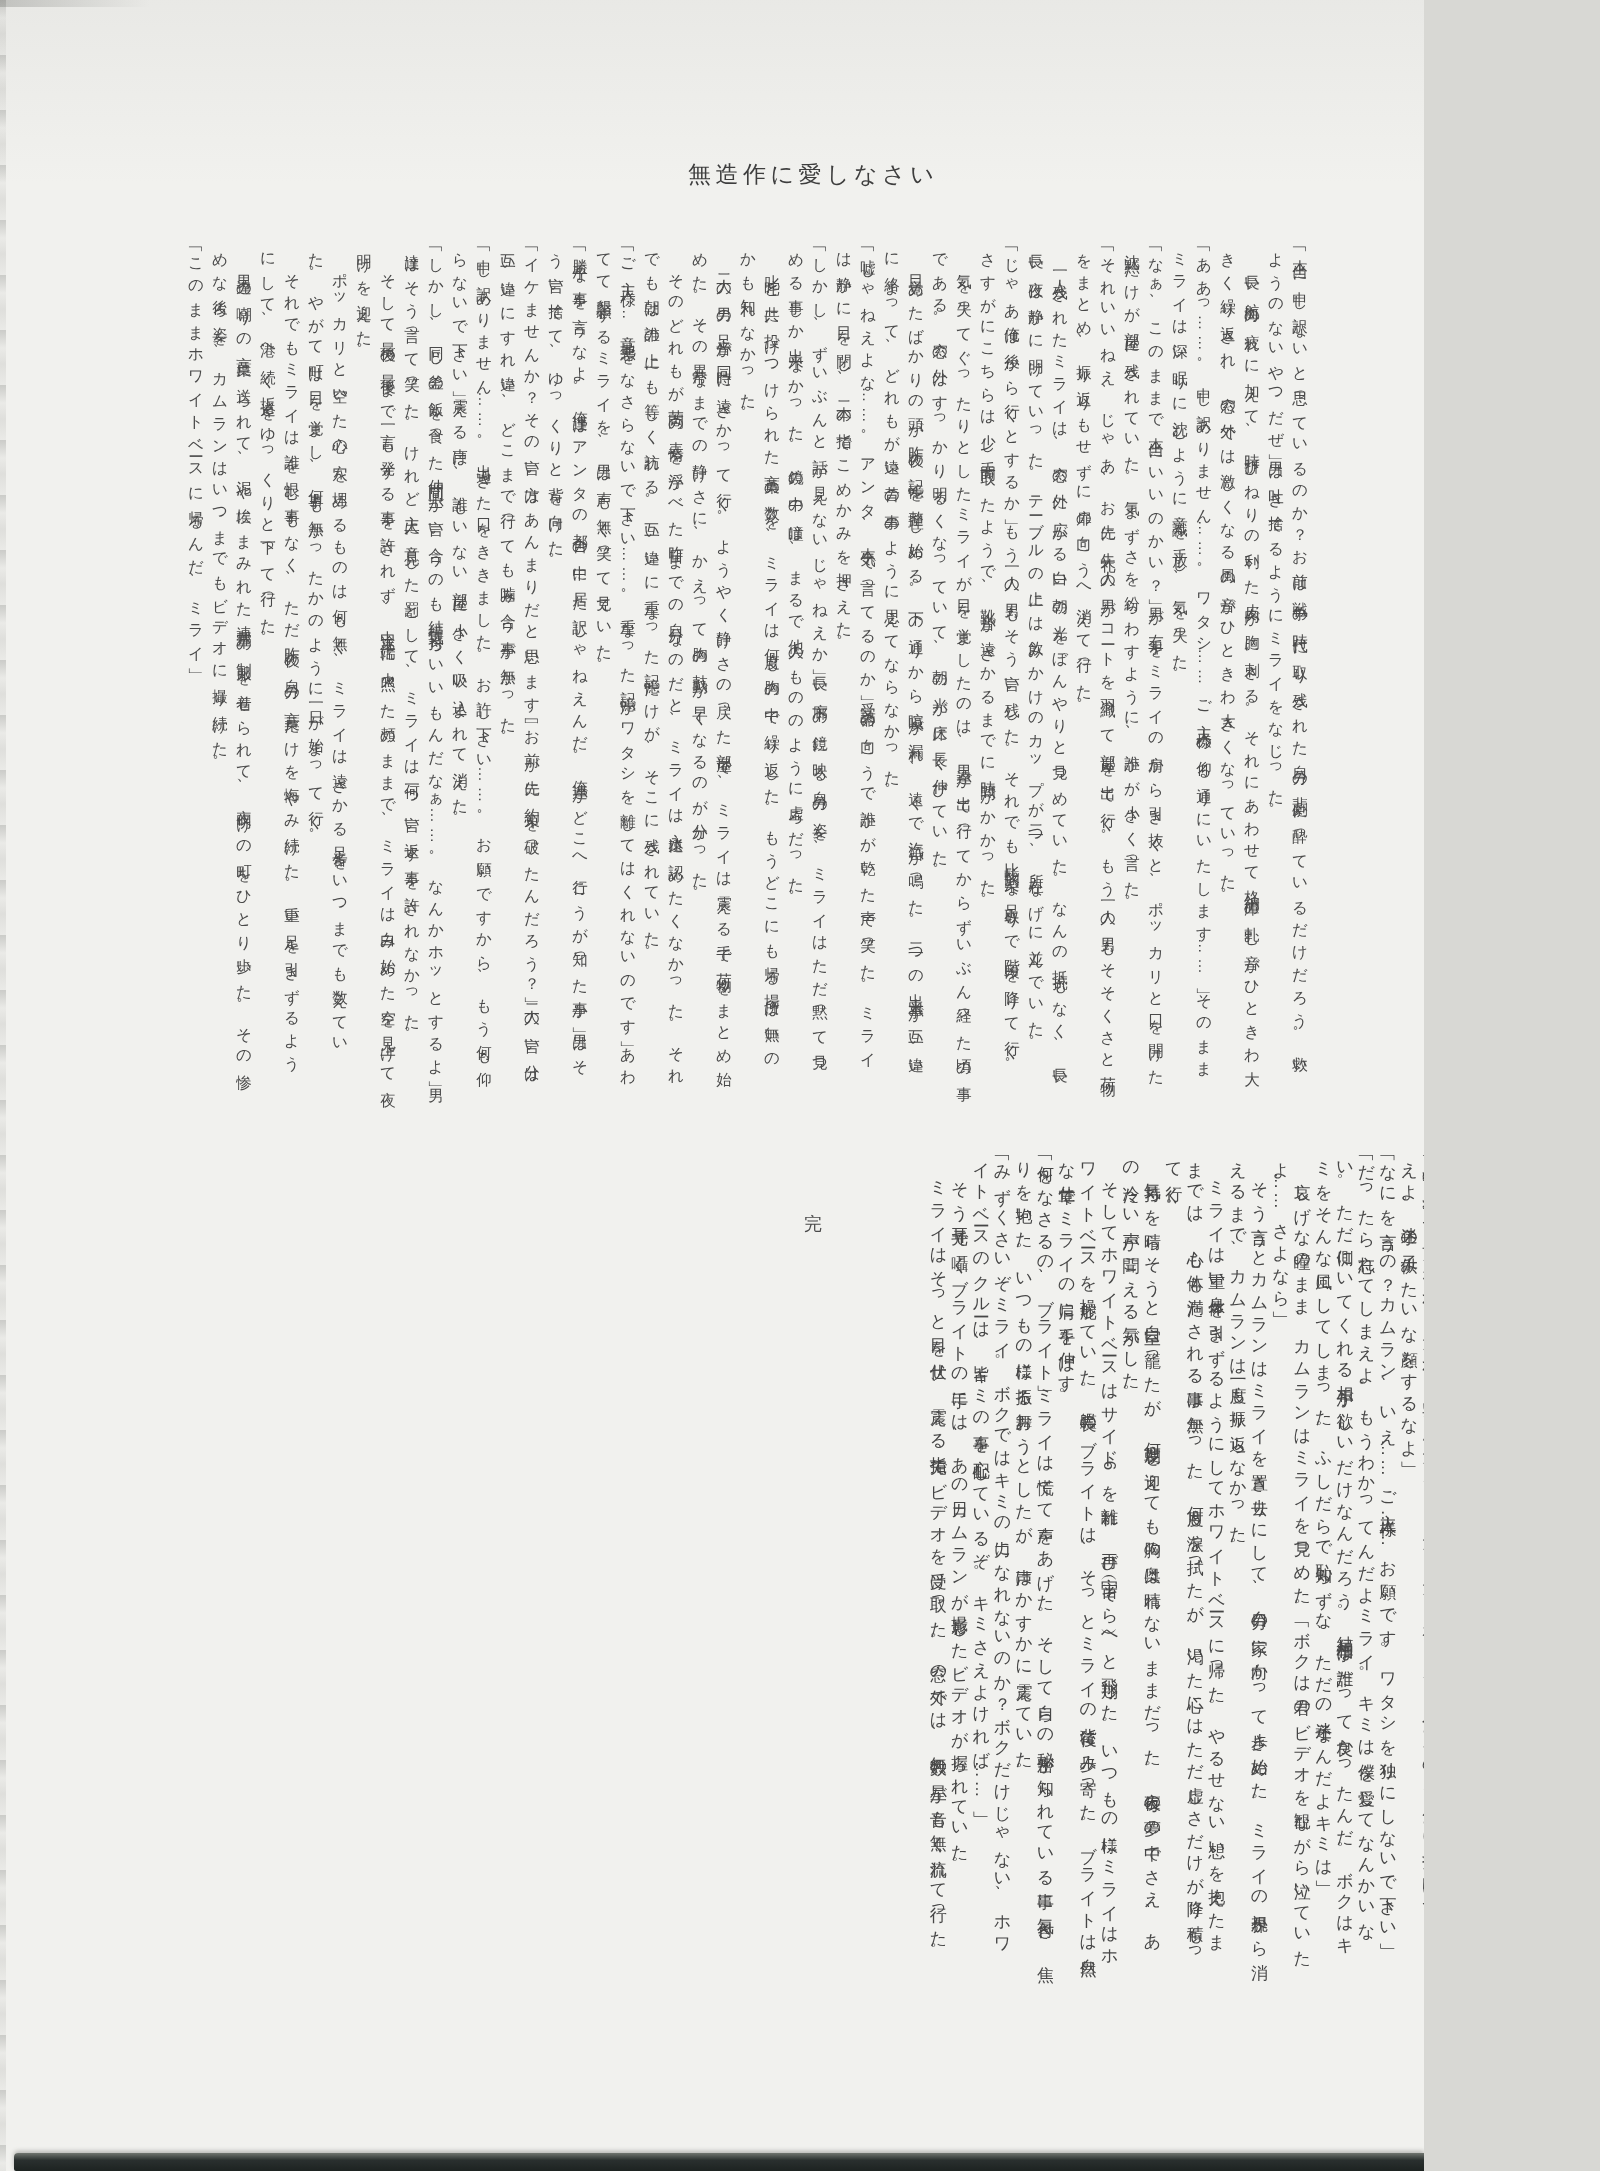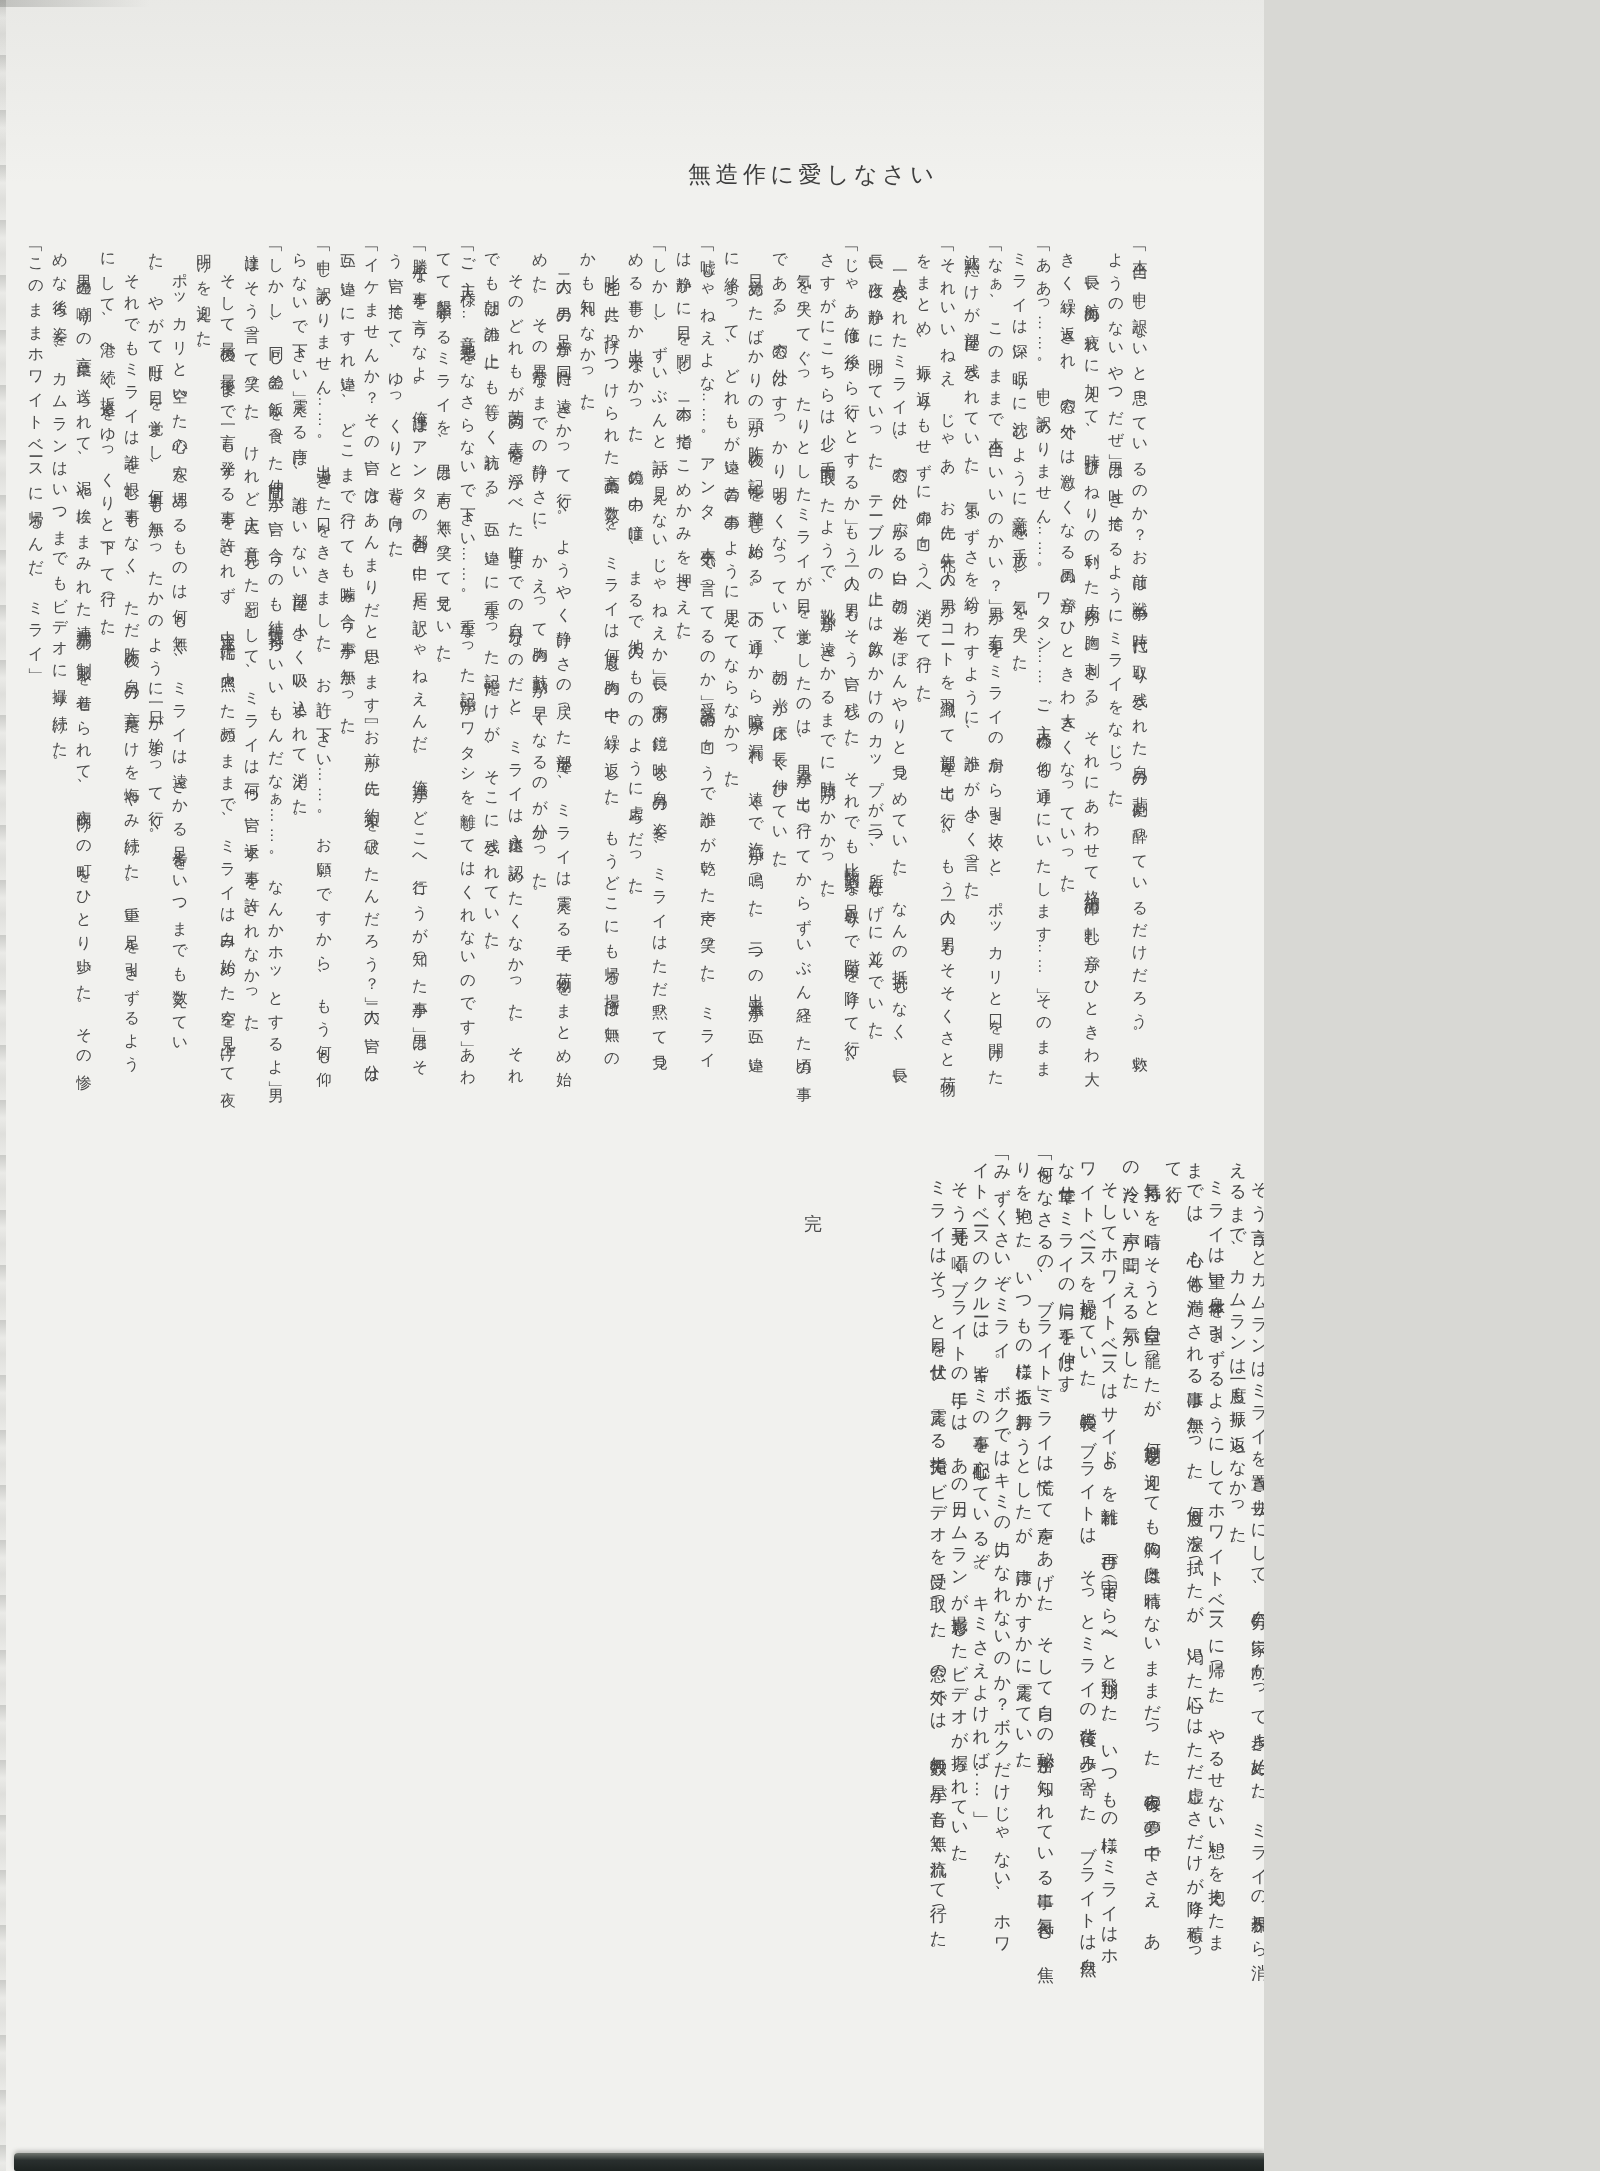--- a/index.html
+++ b/index.html
@@ -1,18 +1,18 @@
 <!DOCTYPE html>
 <html><head>
 <meta charset="utf-8">
 <style>
   html,body{margin:0;padding:0;background:#d8d8d4;}
   .page{
     position:relative;
-    width:1264px;height:2171px;
+    width:1424px;height:2171px;
     background:#f1f1ee;
     overflow:hidden;
     font-family:"Liberation Sans", sans-serif;
   }
   
   .page::before{
     content:"";position:absolute;left:0;top:0;width:100%;height:185px;
     background:linear-gradient(180deg, rgba(160,160,156,0.10), rgba(160,160,156,0.0));
     pointer-events:none;
   }

